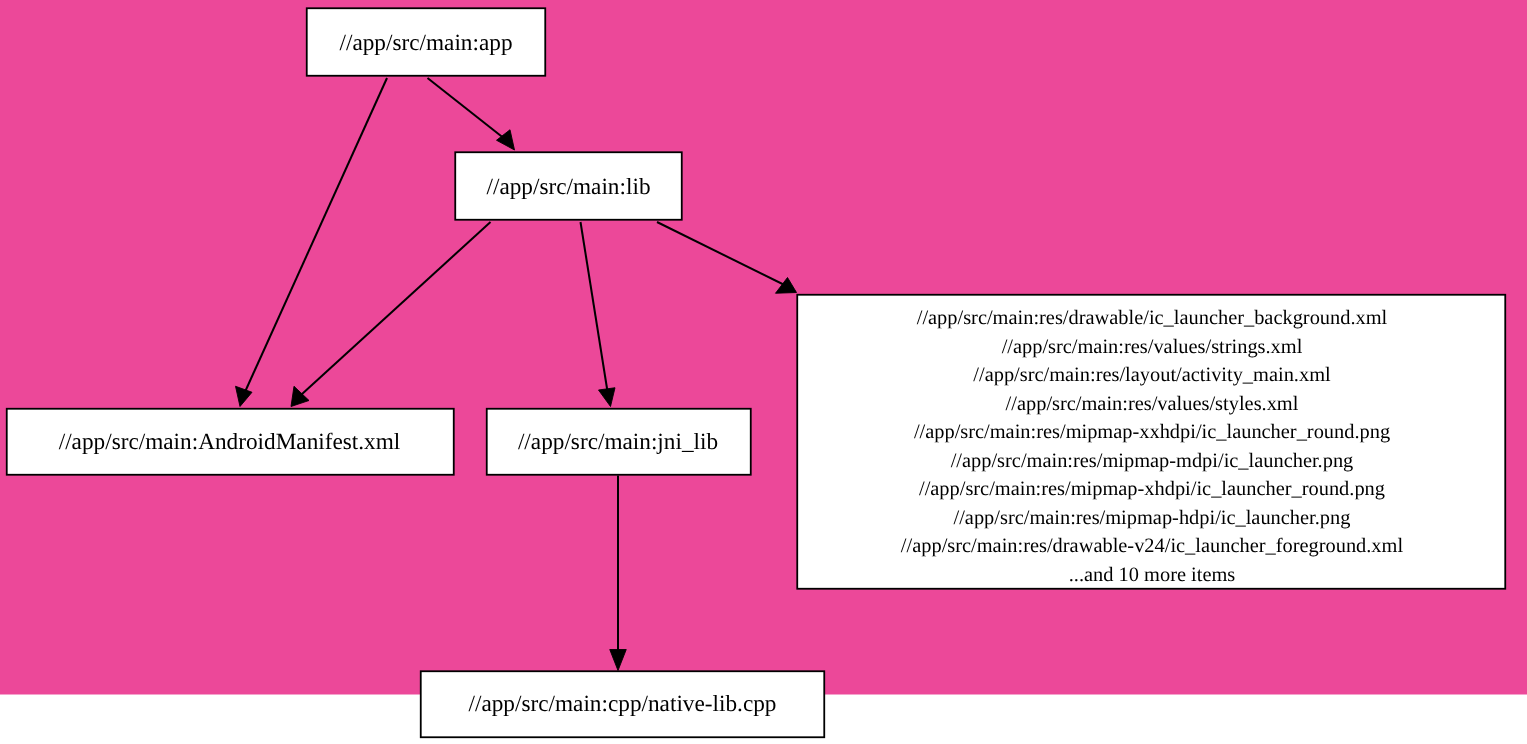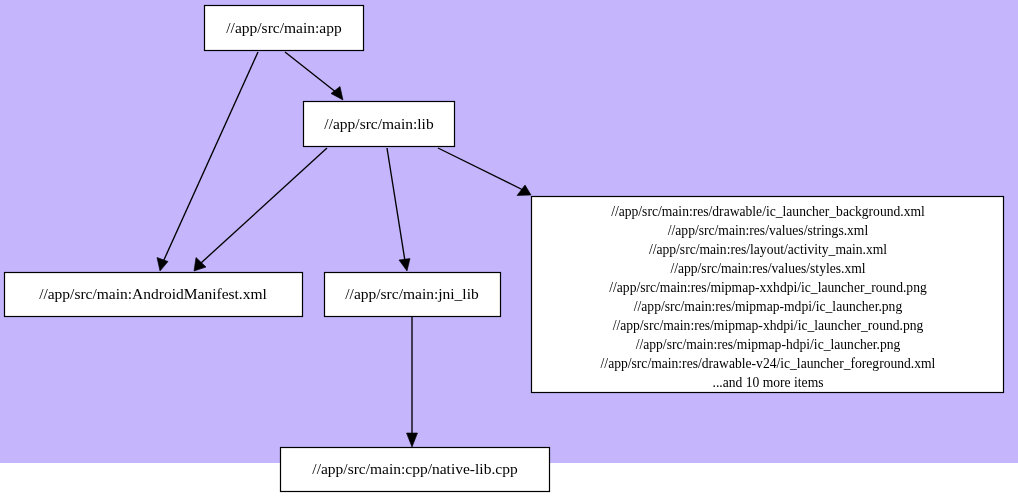--- a/index.html
+++ b/index.html
@@ -10,21 +10,21 @@
   body {
     width: 1018px;
     height: 496px;
     font-family: "Liberation Serif", "DejaVu Serif", serif;
     overflow: hidden;
   }
   #graph-root {
     position: relative;
     width: 1018px;
     height: 463px;
-    background: #c4b5fd;
+    background: #ec4899;
   }
   svg.graph-canvas {
     position: absolute;
     top: 0;
     left: 0;
     width: 1018px;
     height: 496px;
   }
   .node-box {
     fill: #ffffff;

